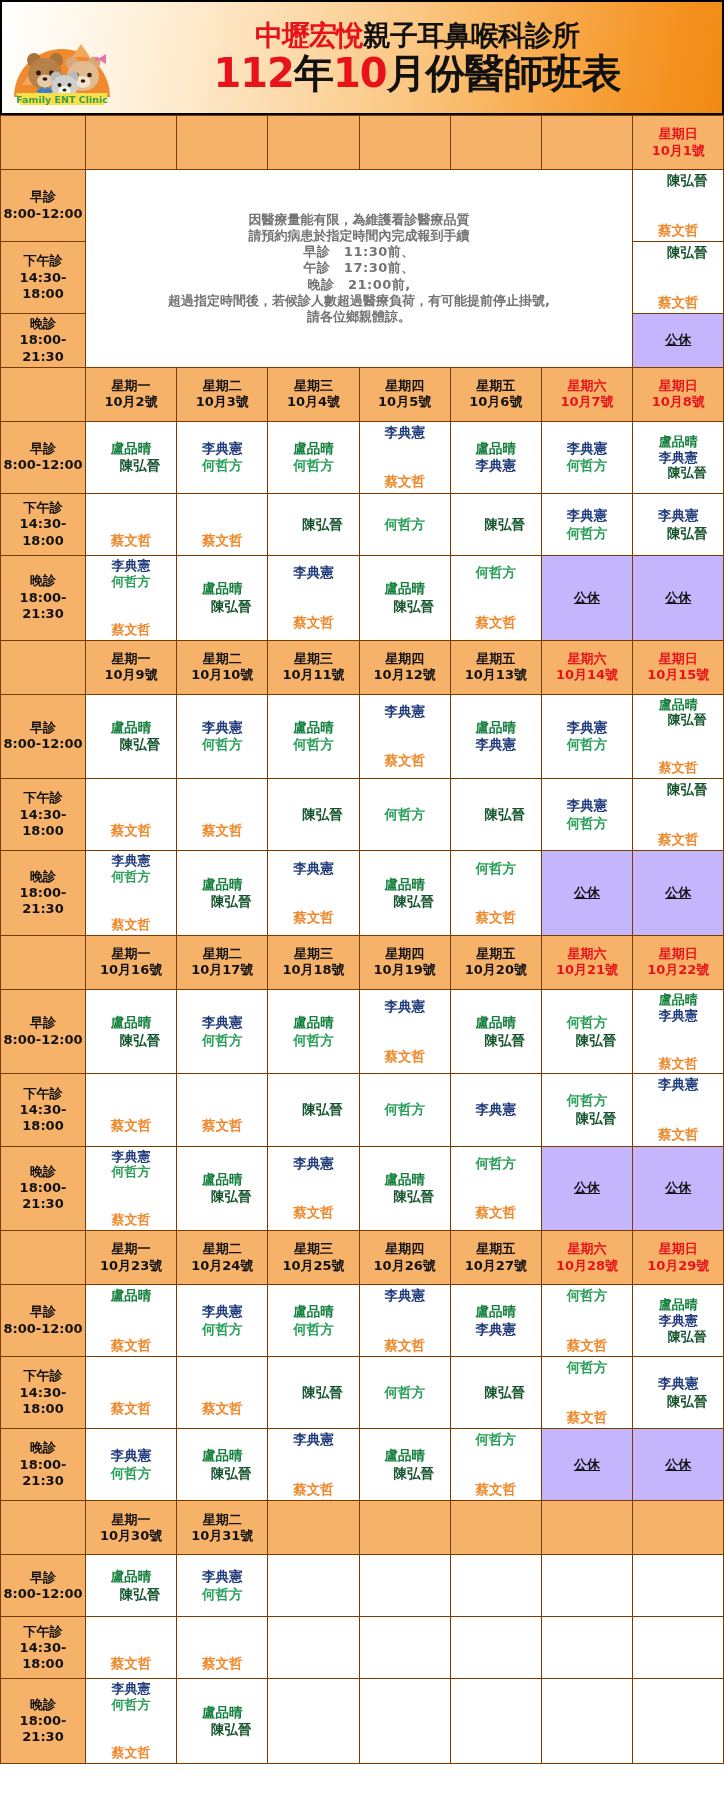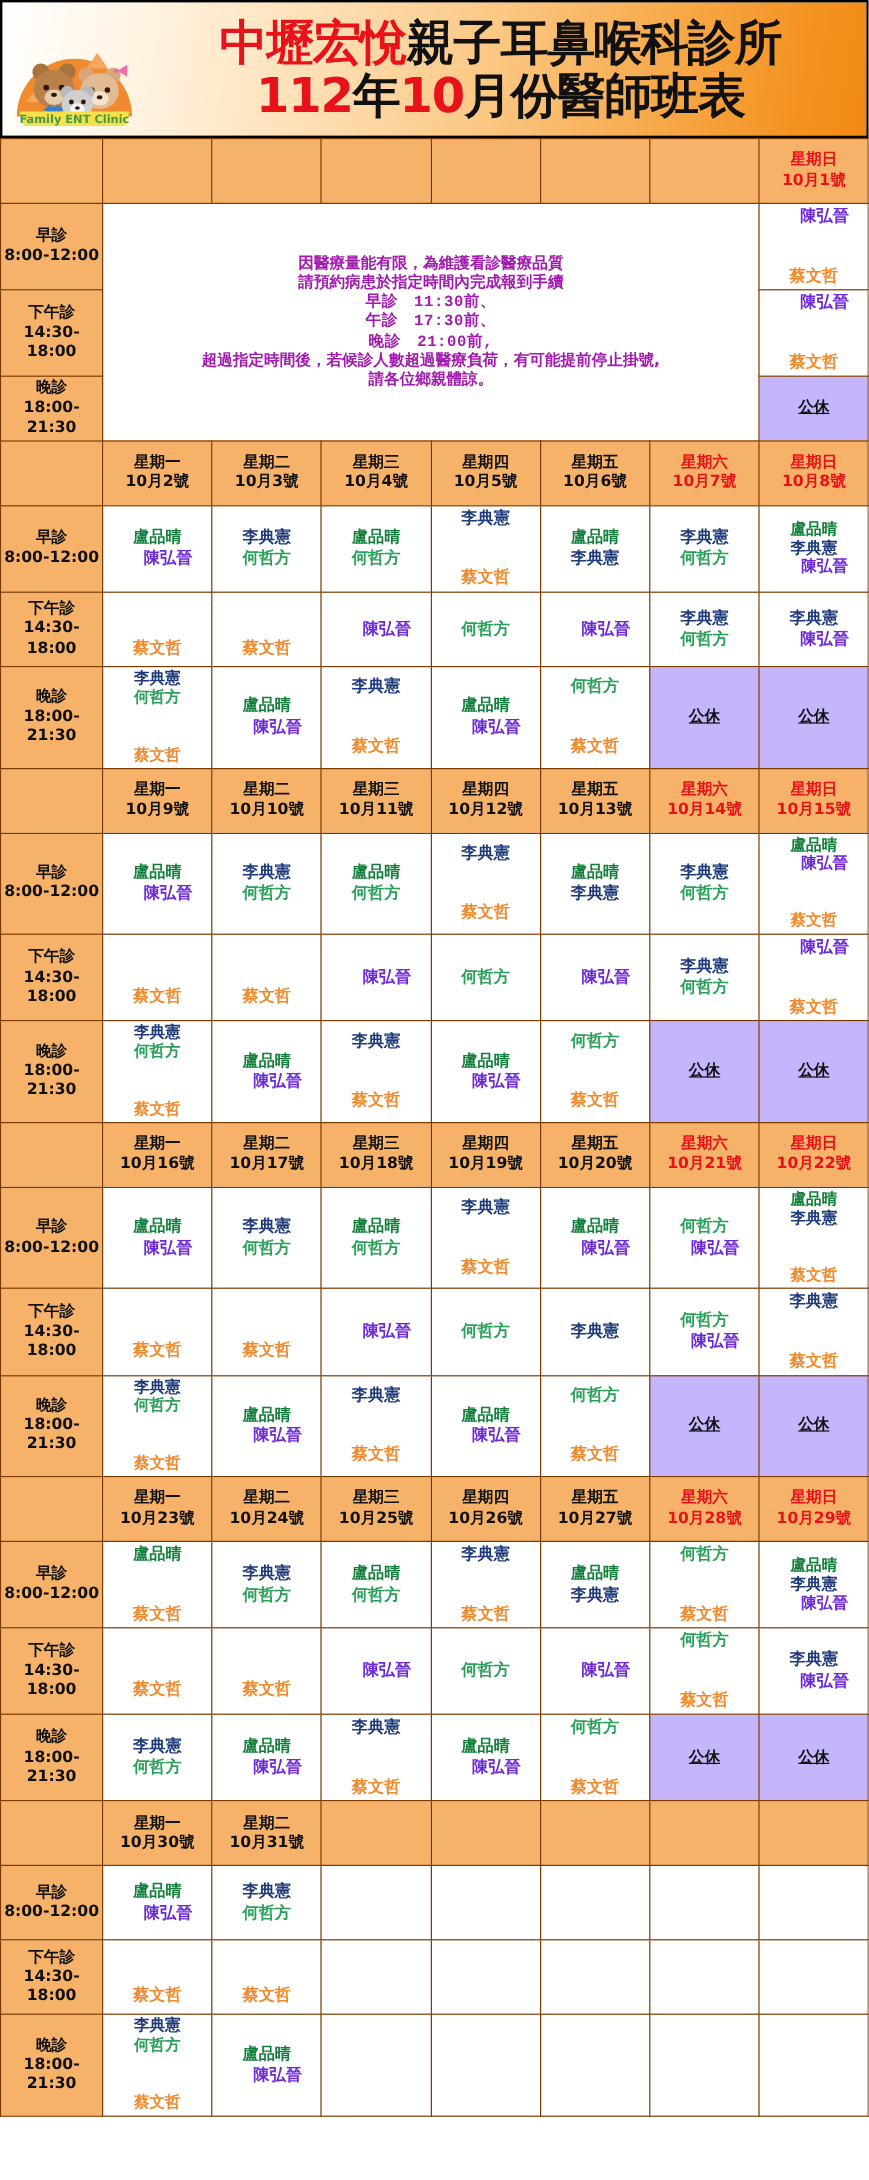--- a/index.html
+++ b/index.html
@@ -47,21 +47,21 @@
   .title-block {
     flex: 1 1 auto;
     display: flex;
     flex-direction: column;
     align-items: center;
     justify-content: center;
     padding-right: 6px;
   }
 
   .title-line1 {
-    font-size: 40px;
+    font-size: 28px;
     font-weight: bold;
     line-height: 1.05;
     letter-spacing: -1px;
     white-space: nowrap;
   }
   .title-line1 .red { color: #e8121a; }
   .title-line1 .black { color: #111111; }
 
   .title-line2 {
     font-size: 40px;
@@ -116,33 +116,33 @@
 
   .closed {
     background: #c4b5fd;
     color: #111111;
     font-size: 15px;
     text-decoration: underline;
   }
 
   .notice {
     background: #ffffff;
-    color: #a21caf;
+    color: #737373;
     font-size: 14.5px;
     font-weight: bold;
     line-height: 1.62;
     text-align: center;
     padding: 6px 8px;
   }
-  .notice .ind { letter-spacing: 0.5px; font-family: Liberation Mono, monospace; }
+  .notice .ind { letter-spacing: 0.5px; }
 
   
   .d-lu   { color: #15803d; }   
   .d-li   { color: #1f3a7a; }   
-  .d-chen { color: #6d28d9; padding-left: 18px; }   
+  .d-chen { color: #14532d; padding-left: 18px; }   
   .d-he   { color: #2aa05a; }   
   .d-tsai { color: #f08a2e; margin-top: 32px; }   
 
   .names { display: flex; flex-direction: column; justify-content: center; align-items: center; gap: 0px; }
   .names span { display: block; font-size: 13.5px; font-weight: bold; line-height: 1.3; white-space: nowrap; }
   .names.n3 span { font-size: 13px; line-height: 1.22; }
 </style>
 </head>
 <body>
 

